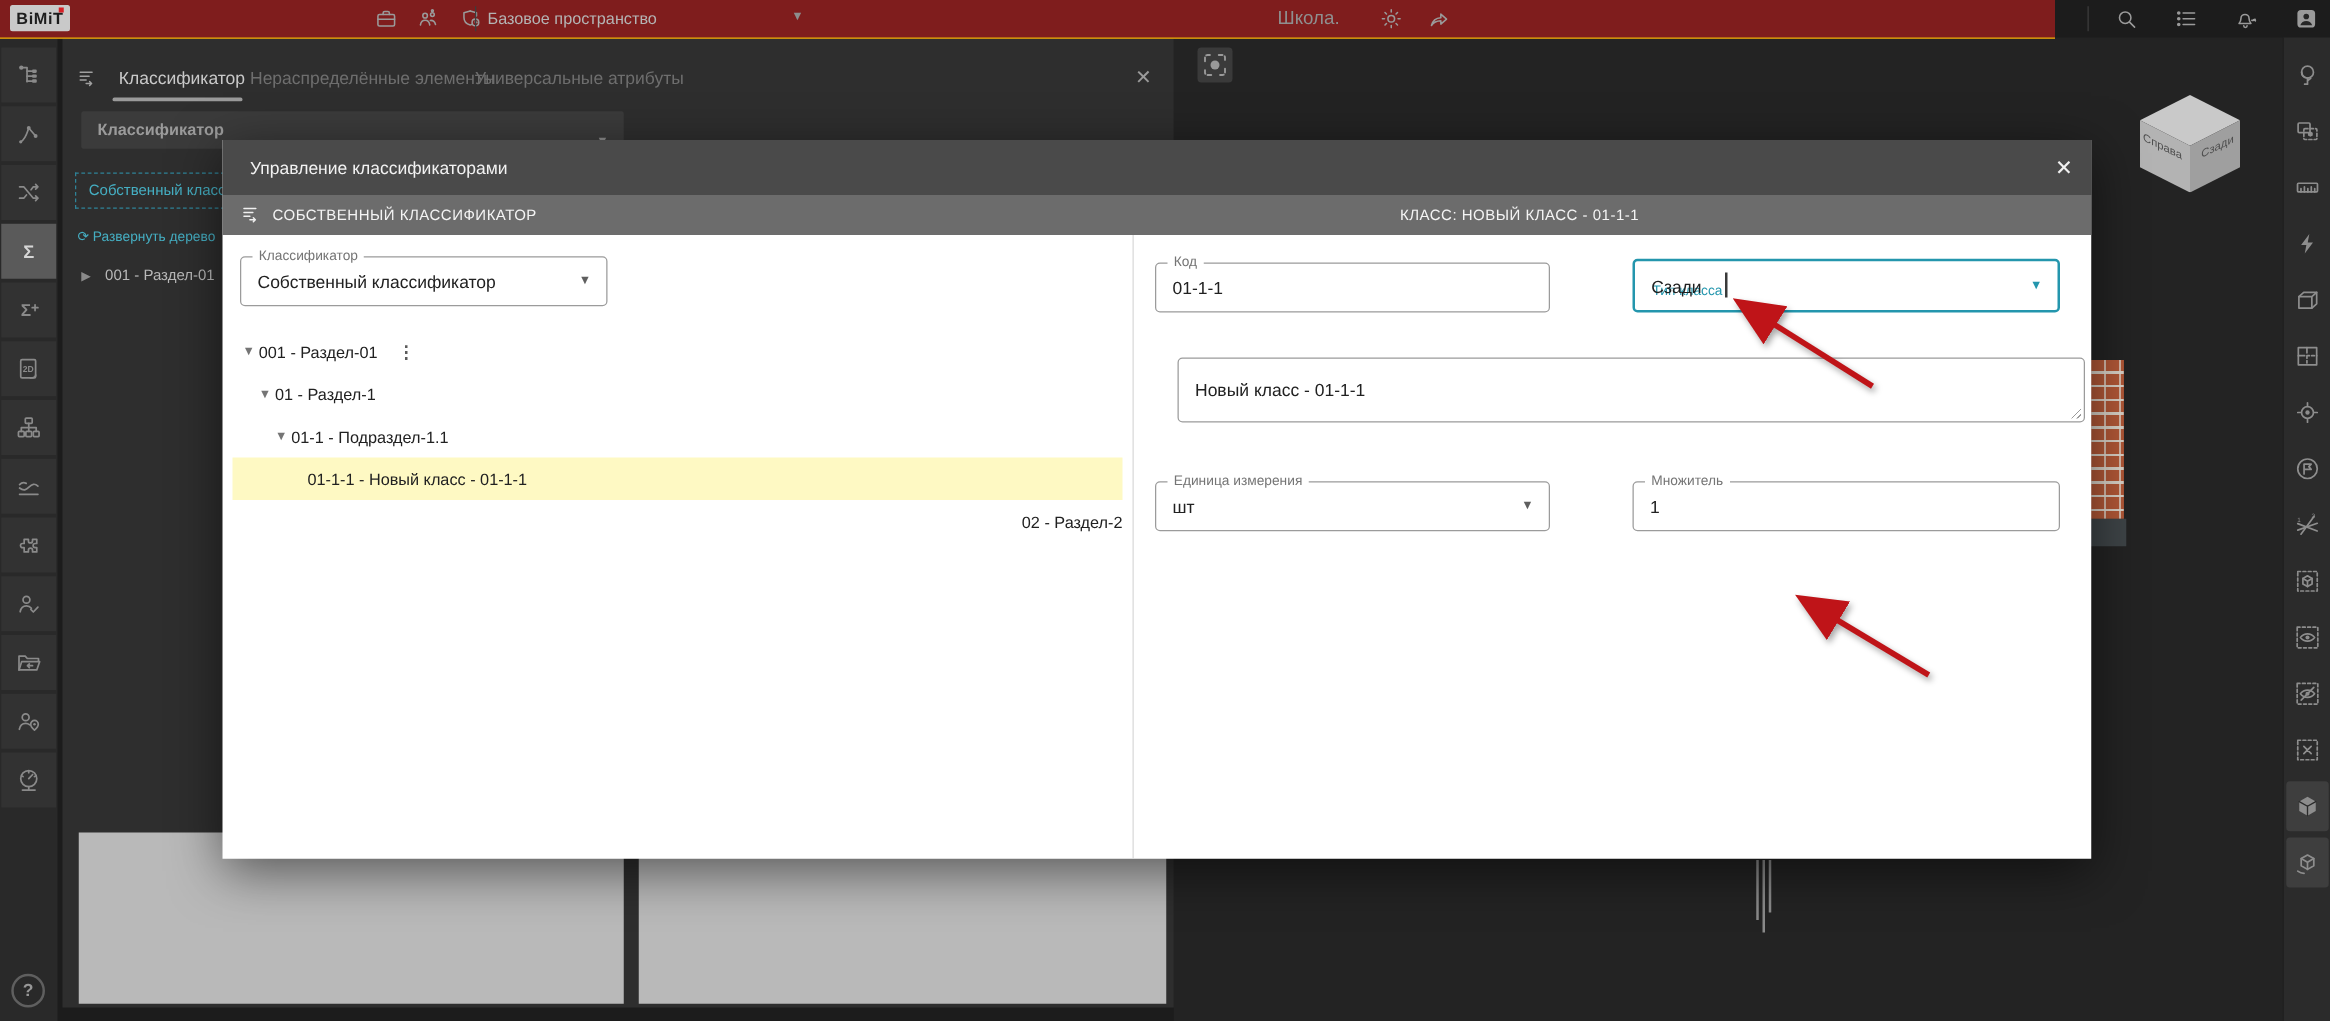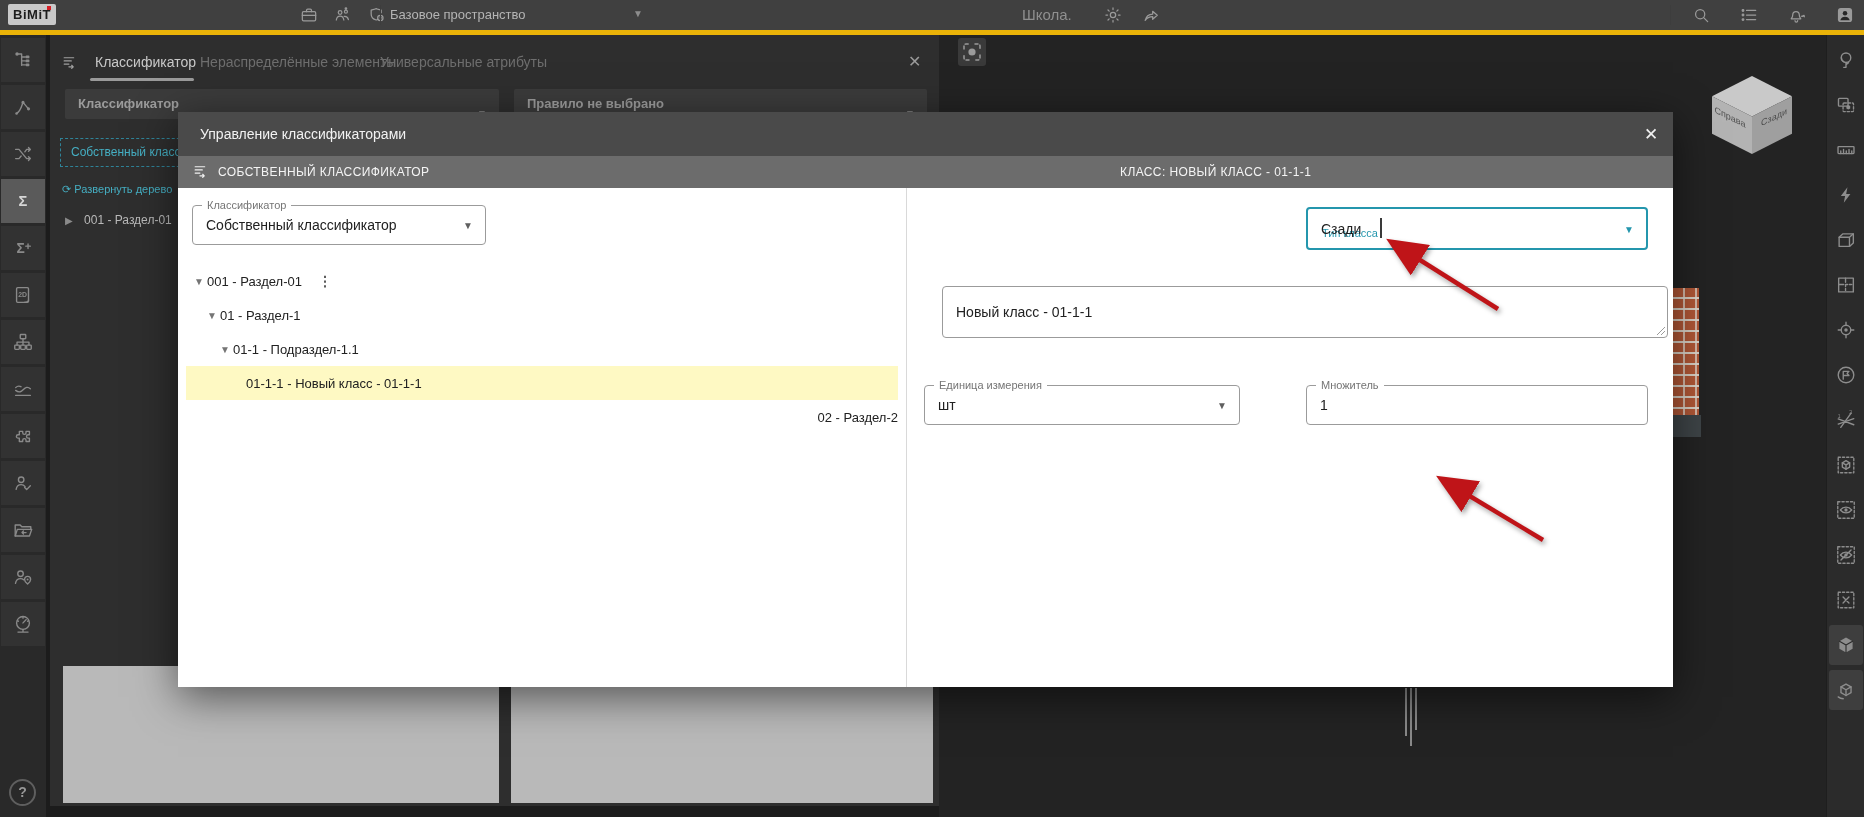--- a/index.html
+++ b/index.html
@@ -1,20 +1,20 @@
 <!DOCTYPE html>
 <html><head>
 <meta charset="utf-8">
 <style>
   html,body{margin:0;padding:0;background:#1c1c1c;}
   body{width:1864px;height:817px;position:relative;overflow:hidden;
        font-family:"Liberation Sans",sans-serif;-webkit-font-smoothing:antialiased;}
   .abs{position:absolute;}
   
-  #topbar{left:0;top:0;width:1864px;height:30px;background:#404040;border-bottom:5px solid #eab308;z-index:5;}
+  #topbar{left:0;top:0;width:1644px;height:30px;background:#7f1d1d;border-bottom:1px solid #eab308;z-index:5;}
   #logo{left:8px;top:4px;width:48px;height:21px;background:#c9c9c9;border-radius:2px;
         color:#1d1d1d;font-weight:bold;font-size:13px;text-align:center;line-height:21px;letter-spacing:.5px;}
   #logo .dot{position:absolute;right:5px;top:2px;width:4px;height:4px;background:#d81f26;}
   .tb-ic{width:26px;height:26px;color:#9a9a9a;display:flex;align-items:center;justify-content:center;}
   #tb-left{left:296px;top:2px;display:flex;gap:8px;}
   .tb-sep{width:1px;height:20px;background:#3d3d3d;}
   #ws-name{left:390px;top:7px;color:#b4b4b4;font-size:13px;}
   #ws-caret{left:633px;top:8px;color:#8d8d8d;font-size:10px;}
   #proj-name{left:1022px;top:6px;color:#8f8f8f;font-size:15px;}
   #tb-proj-ic{left:1100px;top:2px;display:flex;gap:12px;}
@@ -289,24 +289,20 @@
   <span class="tab active abs" style="left:45px;">Классификатор</span>
   <span class="tab abs" style="left:150px;text-align:right;">Нераспределённые элементы</span>
   <span class="tab abs" style="left:330px;">Универсальные атрибуты</span>
   <div id="tab-underline" class="abs"></div>
   <span id="panel-close" class="abs">✕</span>
 
   <div class="filterbox" style="left:15px;width:434px;">
     <span>Классификатор</span>
     <span class="fc" style="top:10px;">▼</span>
   </div>
-  <div class="filterbox" style="left:464px;width:413px;">
-    <span>Правило не выбрано</span>
-    <span class="fc" style="top:10px;">▼</span>
-  </div>
 
   <div id="chip" class="abs">Собственный классификатор</div>
   <div id="expand-tree" class="abs">
     <span>⟳</span>
     <span>Развернуть дерево</span>
   </div>
   <div id="root-node" class="abs">
     <span class="car">▶</span>
     <span>001 - Раздел-01</span>
   </div>
@@ -480,20 +476,24 @@
       <div class="trow sel" style="padding-left: 47px;">
         <span class="car"></span>
         <span>01-1-1 - Новый класс - 01-1-1</span>
       </div>
       <div class="trow" style="padding-left: 21px; justify-content: flex-end;">
         <span class="car"></span>
         <span>02 - Раздел-2</span>
       </div>
     </div>
 
+  <div class="field" style="left:746px;top:98px;width:316px;height:40px;">
+    <span class="flabel">Код</span>
+    <span class="fvalue">01-1-1</span>
+  </div>
   <div class="field focused" id="f-type" style="left:1128px;top:95px;width:342px;height:43px;">
     <span class="flabel">Тип класса</span>
     <span class="fvalue">Сзади</span>
     <span class="cursorbar"></span>
     <span class="fcaret">▼</span>
   </div>
   <div class="field" id="f-desc" style="left:764px;top:174px;width:726px;height:52px;">
     <span class="fvalue" style="top:17px;transform:none;">Новый класс - 01-1-1</span>
     <span class="rsz"></span>
   </div>

